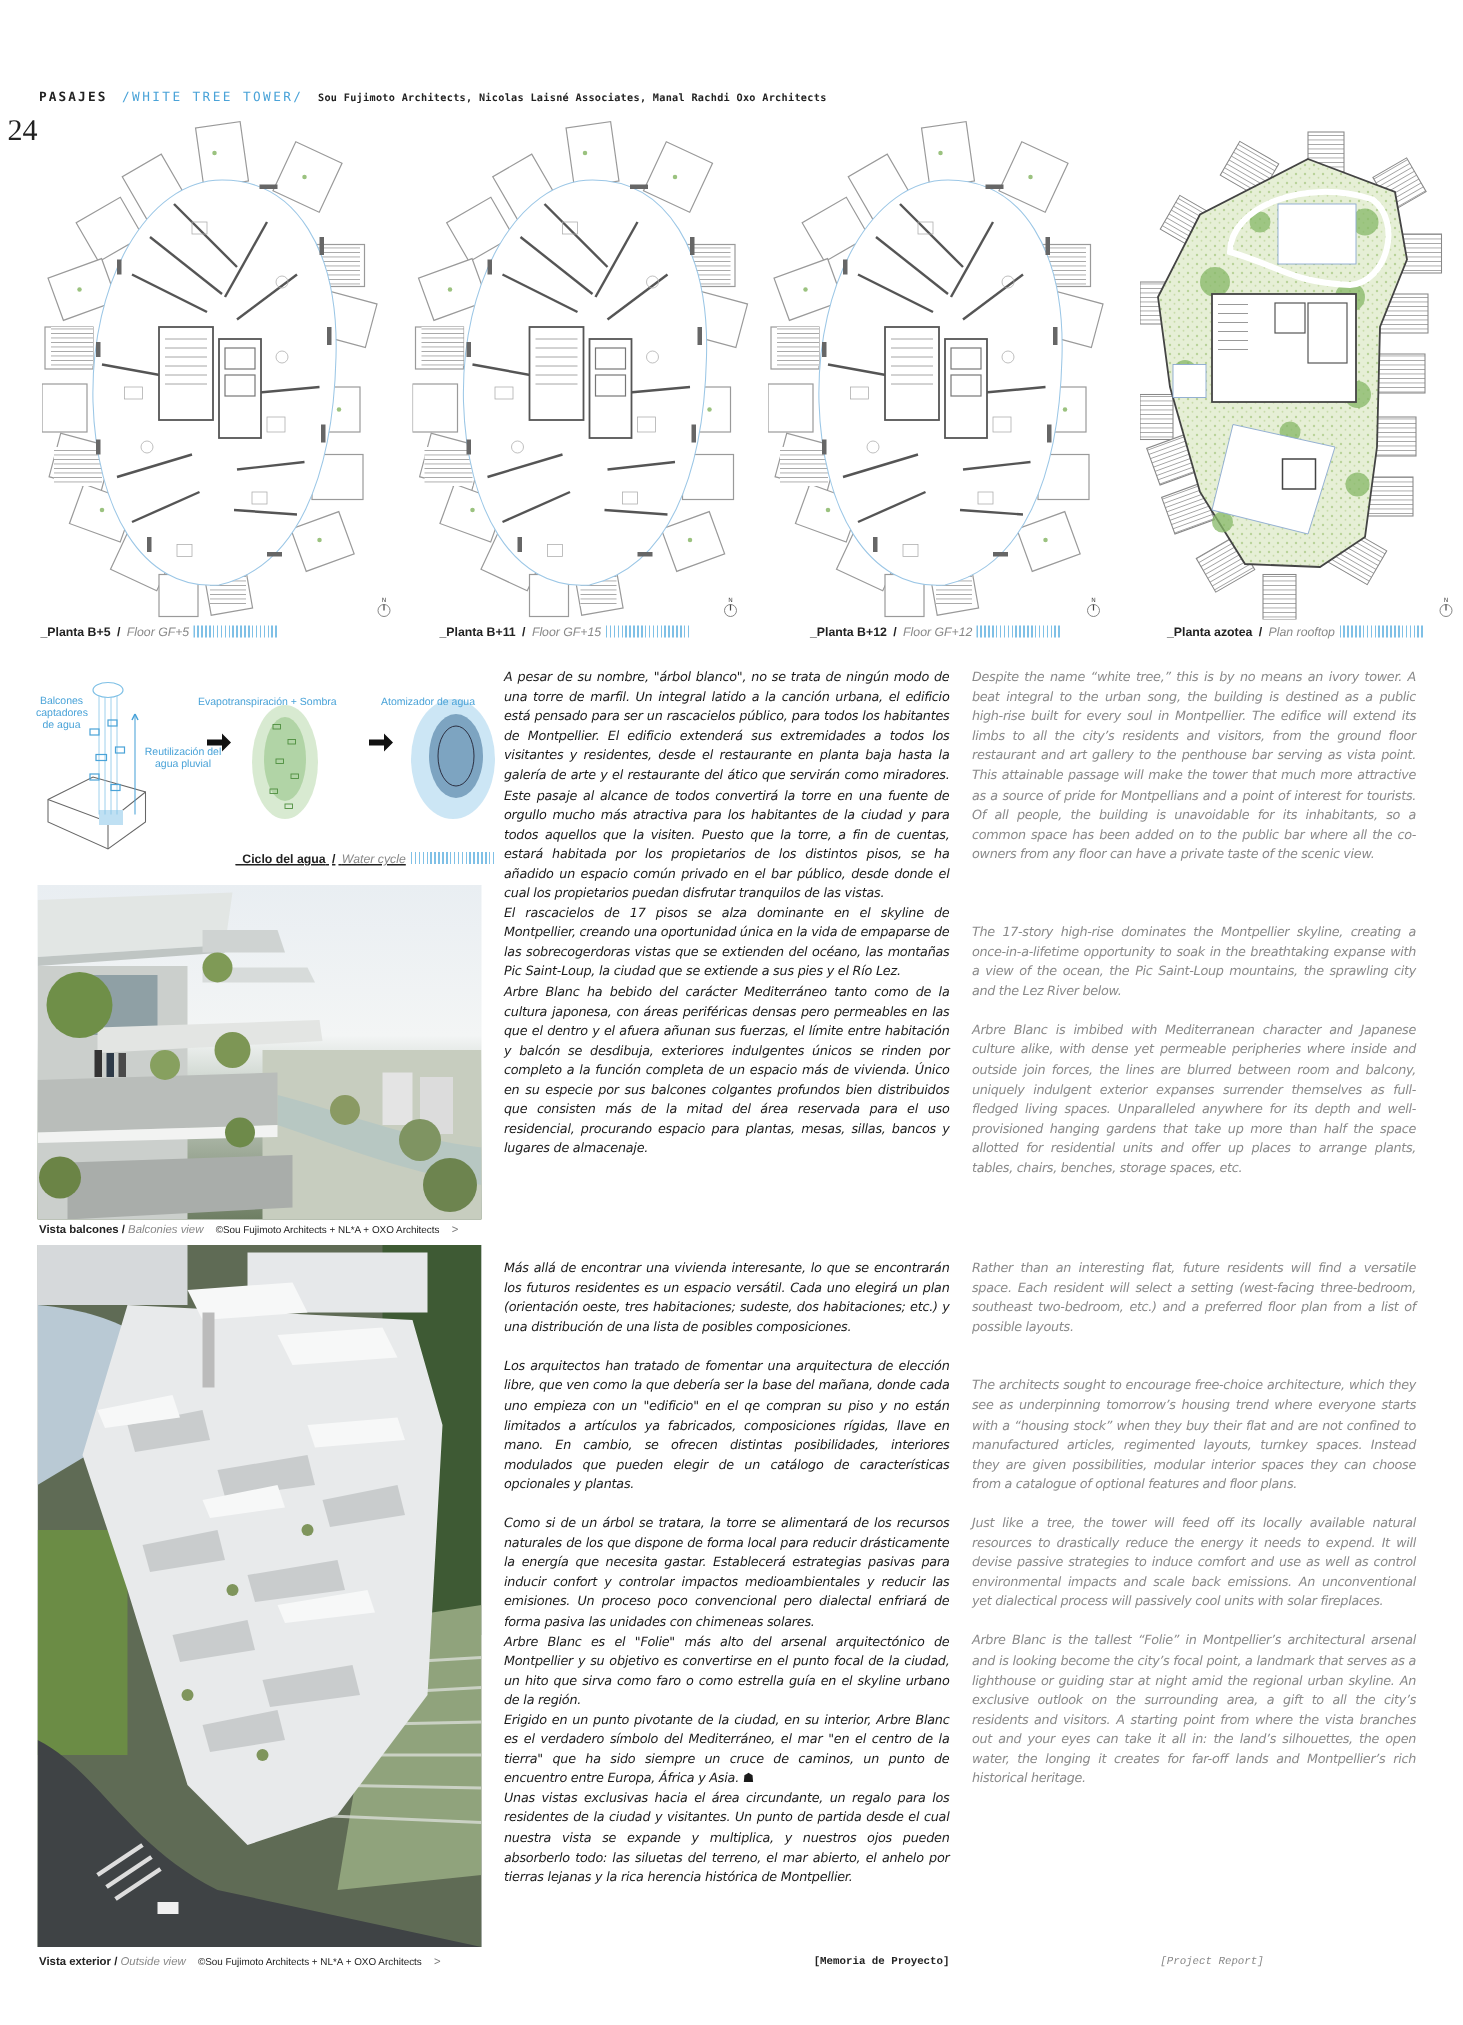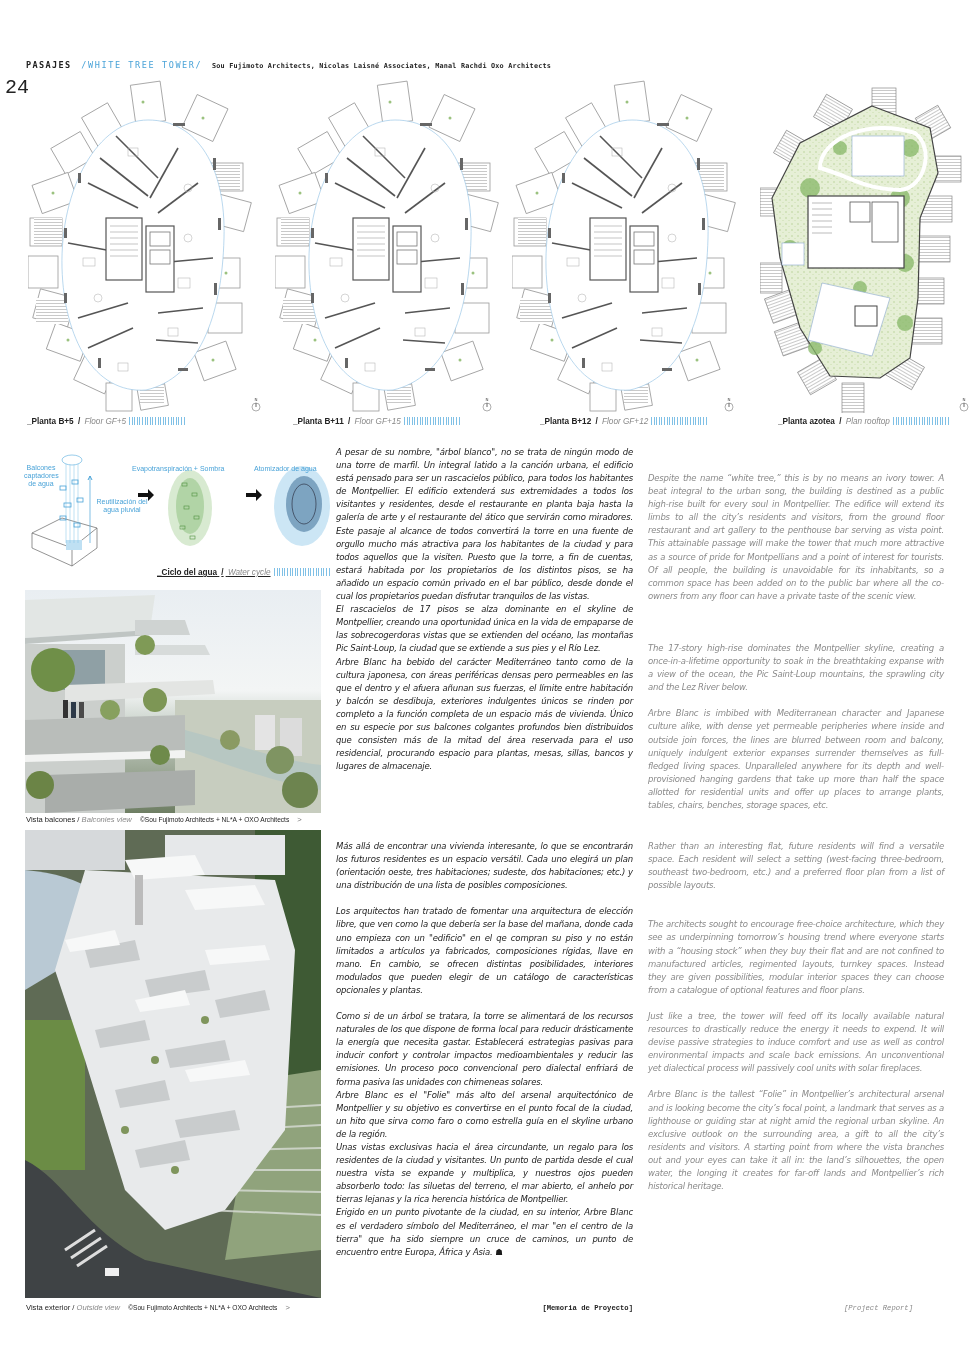--- a/index.html
+++ b/index.html
@@ -4,21 +4,21 @@
 <style>
   * { box-sizing: border-box; margin: 0; padding: 0; }
   html, body { width: 975px; height: 1350px; background: #ffffff; overflow: hidden; }
   body { position: relative; font-family: "DejaVu Sans", sans-serif; color: #1a1a1a; }
 
   
   .header { position: absolute; left: 26px; top: 60px; font-family: "DejaVu Sans Mono", monospace; font-size: 8.5px; letter-spacing: 0.6px; white-space: nowrap; }
   .header .section { font-weight: bold; color: #222; letter-spacing: 1.4px; }
   .header .title { color: #4aa3d8; letter-spacing: 1.6px; margin-left: 4px; margin-top: 20px; }
   .header .credits { font-size: 6.8px; font-weight: bold; color: #222; margin-left: 4px; letter-spacing: 0.2px; }
-  .page-number { position: absolute; left: 5px; top: 76px; font-family: Liberation Mono, monospace; font-size: 20px; color: #222; }
+  .page-number { position: absolute; left: 5px; top: 76px; font-family: Liberation Serif, serif; font-size: 20px; color: #222; }
 
   
   .plan { position: absolute; top: 78px; width: 225px; height: 335px; }
   .plan svg { width: 100%; height: 100%; }
   .compass { position: absolute; width: 12px; height: 16px; }
   .caption { position: absolute; font-family: "Liberation Sans", sans-serif; font-size: 8.2px; white-space: nowrap; color: #222; }
   .caption .es { font-weight: bold; }
   .caption .sep { font-weight: bold; margin: 0 2px; }
   .caption .en { font-style: italic; color: #888; }
   .barcode { display: inline-block; height: 8px; vertical-align: -1px; margin-left: 3px; width: 56px;
@@ -30,33 +30,33 @@
   .water .lbl.green { color: #5cae4a; }
 
   
   .photo { position: absolute; overflow: hidden; }
   .photo-balcony { left: 25px; top: 590px; width: 296px; height: 223px;
     background: linear-gradient(180deg, #e9eef2 0%, #f3f5f5 45%, #d5dcd6 56%, #9eaa98 80%, #6e7e63 100%); }
   .photo-exterior { left: 25px; top: 830px; width: 296px; height: 468px;
     background: linear-gradient(180deg, #c9ced3 0%, #dfe2e4 20%, #d5d8d8 50%, #9aa594 80%, #55605a 100%); }
 
   .photo-caption { position: absolute; left: 26px; font-family: "Liberation Sans", sans-serif; font-size: 7.6px; white-space: nowrap; color: #222; }
-  .photo-caption .es { font-weight: normal; }
+  .photo-caption .es { font-weight: bold; }
   .photo-caption .en { font-style: italic; color: #888; margin-right: 6px; }
   .photo-caption .credit { font-size: 6.6px; }
   .photo-caption .arrow { margin-left: 6px; color: #777; }
 
   
   .col { position: absolute; font-family: "DejaVu Sans", sans-serif; font-size: 8.6px; line-height: 13.1px; text-align: justify; hyphens: auto; }
   .col-es { left: 336px; width: 297px; color: #1b1b1b; font-size: 8.5px; letter-spacing: -0.15px; }
   .col-en { left: 648px; width: 296px; color: #8a8a8a; font-style: italic; font-size: 8.5px; letter-spacing: -0.2px; }
   .col p { margin: 0; font-style: italic; }
   .source { position: absolute; font-family: Liberation Mono, monospace; font-size: 7.2px; text-align: right; }
   .source-es { left: 336px; width: 297px; top: 1304px; color: #222; font-weight: bold; }
-  .source-en { left: 617px; width: 296px; top: 1304px; color: #888; font-style: italic; }
+  .source-en { left: 660px; width: 296px; top: 1304px; color: #888; font-style: italic; text-align: center; }
 </style>
 </head>
 <body>
 
 <div class="header">
   <span class="section">PASAJES</span>
   <span class="title">/WHITE TREE TOWER/</span>
   <span class="credits">Sou Fujimoto Architects, Nicolas Laisné Associates, Manal Rachdi Oxo Architects</span>
 </div>
 <div class="page-number">24</div>
@@ -422,26 +422,26 @@
 <div class="col col-es" style="top:446px;">
   <p>A pesar de su nombre, "árbol blanco", no se trata de ningún modo de una torre de marfil. Un integral latido a la canción urbana, el edificio está pensado para ser un rascacielos público, para todos los habitantes de Montpellier. El edificio extenderá sus extremidades a todos los visitantes y residentes, desde el restaurante en planta baja hasta la galería de arte y el restaurante del ático que servirán como miradores. Este pasaje al alcance de todos convertirá la torre en una fuente de orgullo mucho más atractiva para los habitantes de la ciudad y para todos aquellos que la visiten. Puesto que la torre, a fin de cuentas, estará habitada por los propietarios de los distintos pisos, se ha añadido un espacio común privado en el bar público, desde donde el cual los propietarios puedan disfrutar tranquilos de las vistas.</p>
   <p>El rascacielos de 17 pisos se alza dominante en el skyline de Montpellier, creando una oportunidad única en la vida de empaparse de las sobrecogerdoras vistas que se extienden del océano, las montañas Pic Saint-Loup, la ciudad que se extiende a sus pies y el Río Lez.</p>
   <p>Arbre Blanc ha bebido del carácter Mediterráneo tanto como de la cultura japonesa, con áreas periféricas densas pero permeables en las que el dentro y el afuera añunan sus fuerzas, el  límite entre habitación y balcón se desdibuja, exteriores indulgentes únicos se rinden por completo a la función completa de un espacio más de vivienda. Único en su especie por sus balcones colgantes profundos bien distribuidos que consisten más de la mitad del área reservada para el uso residencial, procurando espacio para plantas, mesas, sillas, bancos y lugares de almacenaje.</p>
 </div>
 <div class="col col-es" style="top:840px;">
   <p>Más allá de encontrar una vivienda interesante, lo que se encontrarán los futuros residentes es un espacio versátil. Cada uno elegirá un plan (orientación oeste, tres habitaciones; sudeste, dos habitaciones; etc.) y una distribución de una lista de posibles composiciones.</p>
   <p style="margin-top:13px;">Los arquitectos han tratado de fomentar una arquitectura de elección libre, que ven como la que debería ser la base del mañana, donde cada uno empieza con un "edificio" en el qe compran su piso y no están limitados a artículos ya fabricados, composiciones rígidas, llave en mano. En cambio, se ofrecen distintas posibilidades, interiores modulados que pueden elegir de un catálogo de características opcionales y plantas.</p>
   <p style="margin-top:13px;">Como si de un árbol se tratara, la torre se alimentará de los recursos naturales de los que dispone de forma local para reducir drásticamente la energía que necesita gastar. Establecerá estrategias pasivas para inducir confort y controlar impactos medioambientales y reducir las emisiones. Un proceso poco convencional pero dialectal enfriará de forma pasiva las unidades con chimeneas solares.</p>
   <p>Arbre Blanc es el "Folie" más alto del arsenal arquitectónico de Montpellier y su objetivo es convertirse en el punto focal de la ciudad, un hito que sirva como faro o como estrella guía en el skyline urbano de la región.</p>
+  <p>Erigido en un punto pivotante de la ciudad, en su interior, Arbre Blanc es el verdadero símbolo del Mediterráneo, el mar "en el centro de la tierra" que ha sido siempre un cruce de caminos, un punto de encuentro entre Europa, África y Asia. ☗</p>
   <p>Unas vistas exclusivas hacia el área circundante, un regalo para los residentes de la ciudad y visitantes. Un punto de partida desde el cual nuestra vista se expande y multiplica, y nuestros ojos pueden absorberlo todo: las siluetas del terreno, el mar abierto, el anhelo por tierras lejanas y la rica herencia histórica de Montpellier.</p>
-  <p>Erigido en un punto pivotante de la ciudad, en su interior, Arbre Blanc es el verdadero símbolo del Mediterráneo, el mar "en el centro de la tierra" que ha sido siempre un cruce de caminos, un punto de encuentro entre Europa, África y Asia. ☗</p>
 </div>
 <div class="source source-es">[Memoria de Proyecto]</div>
 
-<div class="col col-en" style="top:472px;">
+<div class="col col-en" style="top:446px;">
   <p>Despite the name “white tree,” this is by no means an ivory tower. A beat integral to the urban song, the building is destined as a public high-rise built for every soul in Montpellier. The edifice will extend its limbs to all the city’s residents and visitors, from the ground floor restaurant and art gallery to the penthouse bar serving as vista point. This attainable passage will make the tower that much more attractive as a source of pride for Montpellians and a point of interest for tourists. Of all people, the building is unavoidable for its inhabitants, so a common space has been added on to the public bar where all the co-owners from any floor can have a private taste of the scenic view.</p>
   <p style="margin-top:39px;">The 17-story high-rise dominates the Montpellier skyline, creating a once-in-a-lifetime opportunity to soak in the breathtaking expanse with a view of the ocean, the Pic Saint-Loup mountains, the sprawling city and the Lez River below.</p>
   <p style="margin-top:13px;">Arbre Blanc is imbibed with Mediterranean character and Japanese culture alike, with dense yet permeable peripheries where inside and outside join forces, the lines are blurred between room and balcony, uniquely indulgent exterior expanses surrender themselves as full-fledged living spaces. Unparalleled anywhere for its depth and well-provisioned hanging gardens that take up more than half the space allotted for residential units and offer up places to arrange plants, tables, chairs, benches, storage spaces, etc.</p>
 </div>
 <div class="col col-en" style="top:840px;">
   <p>Rather than an interesting flat, future residents will find a versatile space. Each resident will select a setting (west-facing three-bedroom, southeast two-bedroom, etc.) and a preferred floor plan from a list of possible layouts.</p>
   <p style="margin-top:26px;">The architects sought to encourage free-choice architecture, which they see as underpinning tomorrow’s housing trend where everyone starts with a “housing stock” when they buy their flat and are not confined to manufactured articles, regimented layouts, turnkey spaces. Instead they are given possibilities, modular interior spaces they can choose from a catalogue of optional features and floor plans.</p>
   <p style="margin-top:13px;">Just like a tree, the tower will feed off its locally available natural resources to drastically reduce the energy it needs to expend. It will devise passive strategies to induce comfort and use as well as control environmental impacts and scale back emissions. An unconventional yet dialectical process will passively cool units with solar fireplaces.</p>
   <p style="margin-top:13px;">Arbre Blanc is the tallest “Folie” in Montpellier’s architectural arsenal and is looking become the city’s focal point, a landmark that serves as a lighthouse or guiding star at night amid the regional urban skyline. An exclusive outlook on the surrounding area, a gift to all the city’s residents and visitors. A starting point from where the vista branches out and your eyes can take it all in: the land’s silhouettes, the open water, the longing it creates for far-off lands and Montpellier’s rich historical heritage.</p>
 </div>

